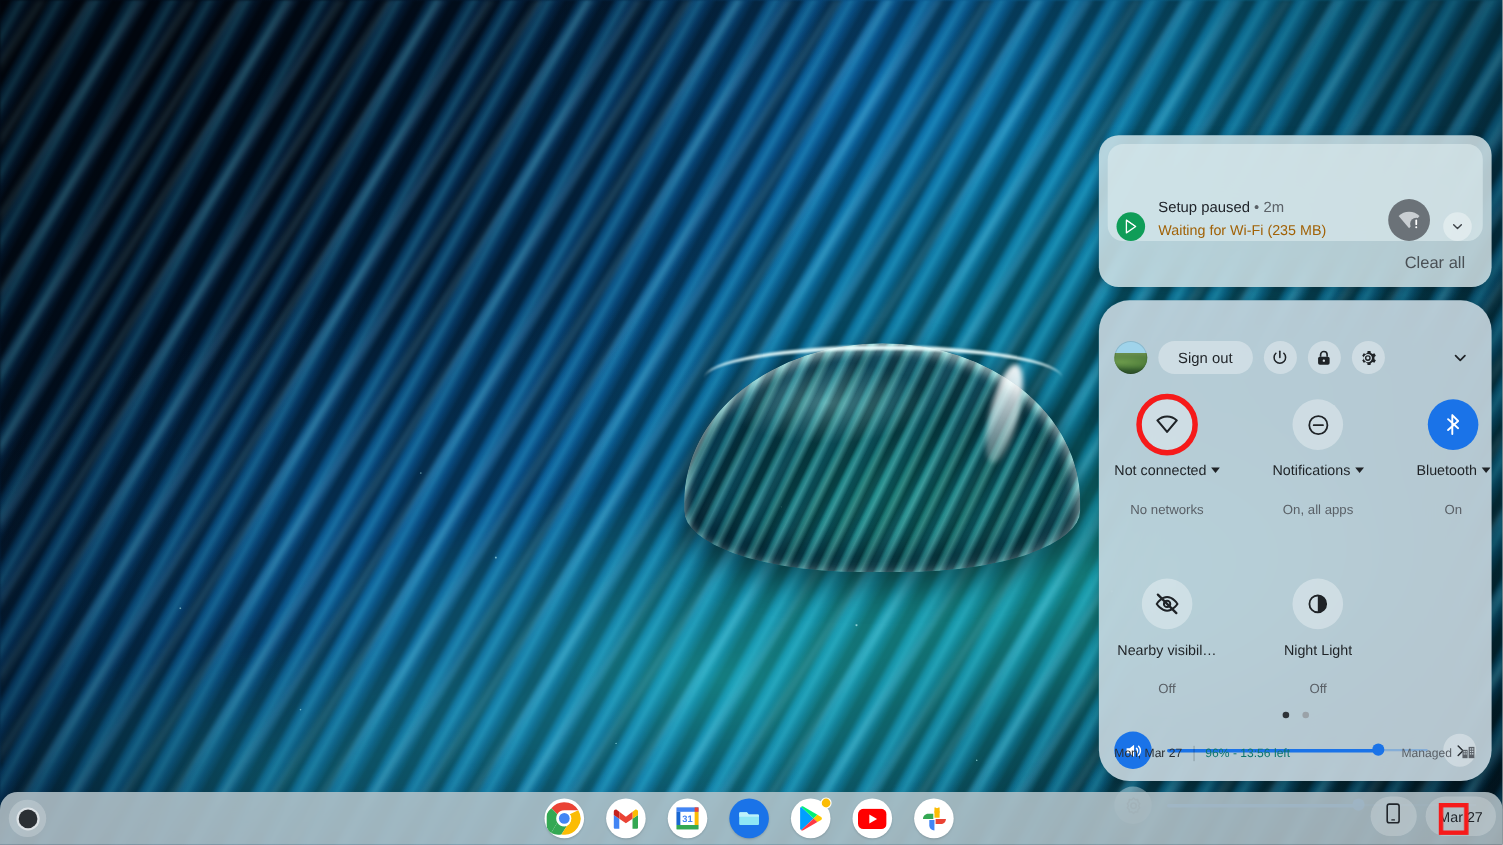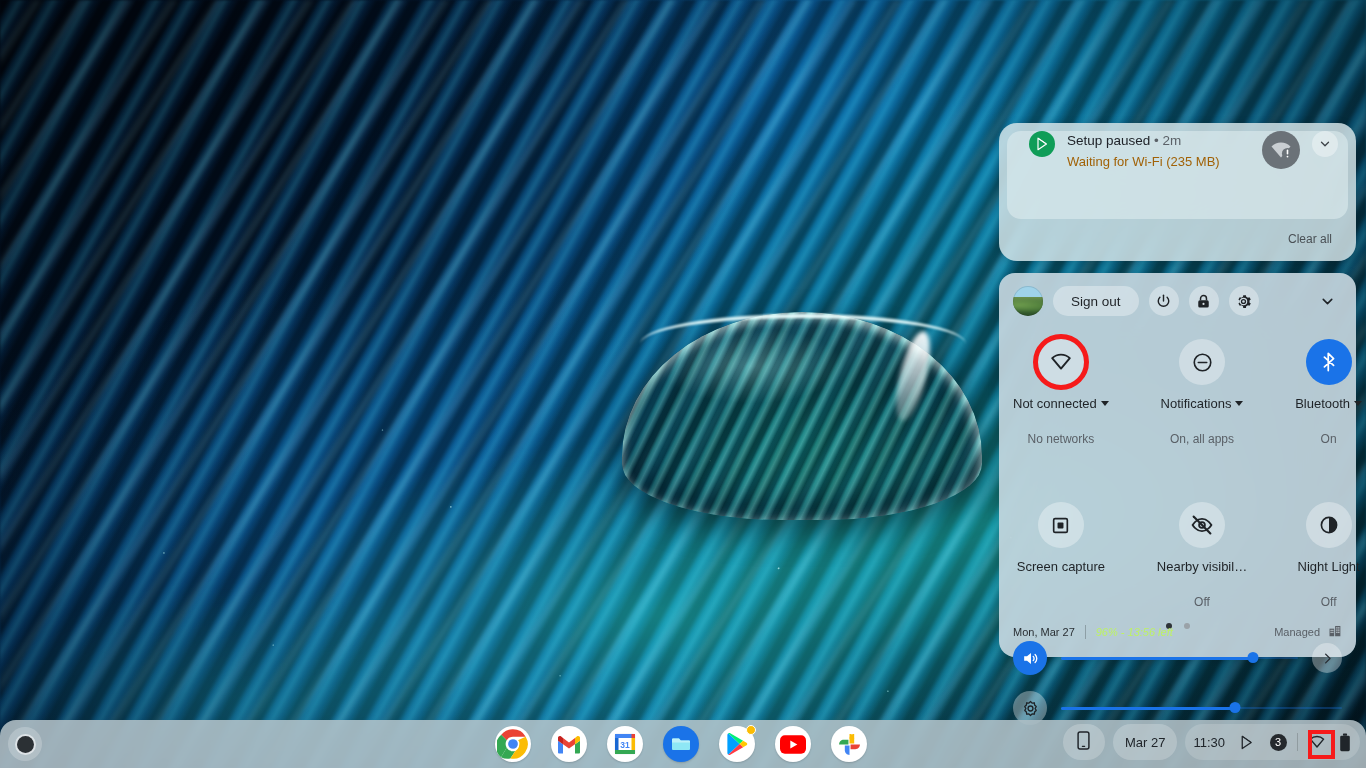--- a/index.html
+++ b/index.html
@@ -135,22 +135,22 @@
     backdrop-filter: blur(28px);
     -webkit-backdrop-filter: blur(28px);
     box-shadow: 0 2px 10px rgba(0,0,0,0.18);
     padding: 8px;
   }
   .notif-card {
     height: 88px;
     border-radius: 14px;
     background: rgba(226,238,240,0.55);
     display: flex;
-    align-items: flex-start;
-    padding: 0 10px 0 22px;
+    align-items: flex-end;
+    padding: 0 10px 0 8px;
     gap: 12px;
   }
   .notif-app-icon {
     width: 26px; height: 26px; border-radius: 50%;
     background: #0f9d58;
     display:flex; align-items:center; justify-content:center;
     flex: 0 0 auto;
   }
   .notif-text { flex: 1 1 auto; min-width: 0; }
   .notif-title {
@@ -173,35 +173,35 @@
     background: rgba(255,255,255,0.38);
     display:flex; align-items:center; justify-content:center;
     flex: 0 0 auto;
   }
   .clear-all-row {
     height: 40px;
     display: flex; align-items: center; justify-content: flex-end;
     padding-right: 8px;
   }
   .clear-all {
-    font-size: 12px; color: #4a5055;
+    font-size: 15px; color: #4a5055;
     padding: 4px 8px; border-radius: 12px;
   }
 
   
   .qs-panel {
     position: absolute;
     left: 999px; top: 273px;
-    width: 357px; height: 384px;
-    border-radius: 16px;
+    width: 357px; height: 437px;
+    border-radius: 28px;
     background: rgba(205,219,226,0.88);
     backdrop-filter: blur(30px);
     -webkit-backdrop-filter: blur(30px);
     box-shadow: 0 2px 12px rgba(0,0,0,0.20);
-    padding: 6px 14px 0 14px;
+    padding: 30px 14px 0 14px;
   }
   .qs-header {
     height: 44px;
     display: flex; align-items: center; gap: 10px;
   }
   .avatar {
     width: 30px; height: 30px; border-radius: 50%;
     background:
       linear-gradient(180deg, #9fd3ea 0%, #9fd3ea 36%, #6a8f4e 37%, #3e6b35 70%, #2c4f28 100%);
     box-shadow: inset 0 0 0 1px rgba(0,0,0,.12);
@@ -328,21 +328,21 @@
 
   .qs-footer {
     position: absolute; left: 14px; right: 14px; bottom: 14px;
     height: 22px;
     display:flex; align-items:center; gap: 10px;
     font-size: 11px; color: #2a2f34;
   }
   .qs-footer .divider {
     width: 1px; height: 14px; background: rgba(0,0,0,0.22);
   }
-  .qs-footer .battery { color: #bef264; font-style: italic; }
+  .qs-footer .battery { color: #0f766e; }
   .qs-footer .managed {
     margin-left: auto; color: #5a6067;
     display:flex; align-items:center; gap: 8px;
   }
 
   
   .shelf {
     position: absolute;
     left: 0; bottom: 0;
     width: 1366px; height: 48px;
@@ -529,29 +529,20 @@
             <path d="M11.2 2.6 L17 8.4 L7 17.4 M11.2 21.4 L11.2 2.6 M17 15.6 L7 6.6" fill="none" stroke="#ffffff" stroke-width="1.9" stroke-linecap="round" stroke-linejoin="round"></path>
           </svg>
         </div>
         <div class="tile-label">
           <span>Bluetooth</span>
           <span class="caret-tri"></span>
         </div>
         <div class="tile-sub">On</div>
       </div>
 
-      <div class="tile">
-        <div class="tile-circle">
-          <svg width="21" height="21" viewBox="0 0 24 24">
-            <rect x="4.2" y="4.2" width="15.6" height="15.6" rx="1.6" fill="none" stroke="#1f2327" stroke-width="1.9"></rect>
-            <rect x="8.6" y="8.6" width="6.8" height="6.8" rx="1" fill="#1f2327"></rect>
-          </svg>
-        </div>
-        <div class="tile-label two-line">Screen capture</div>
-      </div>
 
       <div class="tile">
         <div class="tile-circle">
           <svg width="24" height="24" viewBox="0 0 24 24">
             <path d="M2.6 12 S6.4 5.8 12 5.8 S21.4 12 21.4 12 S17.6 18.2 12 18.2 S2.6 12 2.6 12 Z" fill="none" stroke="#1f2327" stroke-width="1.8"></path>
             <circle cx="12" cy="12" r="2.9" fill="none" stroke="#1f2327" stroke-width="1.8"></circle>
             <path d="M3.6 3.6 L20.4 20.4" stroke="#1f2327" stroke-width="2.1" stroke-linecap="round"></path>
           </svg>
         </div>
         <div class="tile-label">Nearby visibil…</div>
@@ -711,42 +702,18 @@
         <span>
           <svg width="15" height="19" viewBox="0 0 20 26">
             <rect x="2.6" y="1.4" width="14.8" height="23.2" rx="2.6" fill="none" stroke="#20252a" stroke-width="2"></rect>
             <rect x="7.6" y="20.2" width="4.8" height="1.6" rx="0.8" fill="#20252a"></rect>
           </svg>
         </span>
       </div>
       <div class="status-pill">
         <span class="status-text">Mar 27</span>
       </div>
-      <div class="status-pill dense">
-        <span class="status-text" style="padding:0 2px;">11:30</span>
-        <span class="tray-item">
-          <svg width="17" height="17" viewBox="0 0 24 24">
-            <path d="M6 3.2 L18.6 11.9 L6 20.6 Z" fill="none" stroke="#20252a" stroke-width="1.8" stroke-linejoin="round"></path>
-            <path d="M6 3.2 L18.6 11.9" stroke="#20252a" stroke-width="1.1"></path>
-          </svg>
-        </span>
-        <span class="tray-item">
-          <span class="badge-circle">3</span>
-        </span>
-        <span class="tray-sep"></span>
-        <span class="tray-item">
-          <svg width="18" height="18" viewBox="0 0 24 24">
-            <path d="M12 18.6 L3.2 8.2 A12.6 12.6 0 0 1 20.8 8.2 Z" fill="none" stroke="#20252a" stroke-width="1.9" stroke-linejoin="round"></path>
-          </svg>
-        </span>
-        <span class="tray-item" style="width:18px;">
-          <svg width="12" height="19" viewBox="0 0 14 22">
-            <rect x="4.6" y="0.6" width="4.8" height="2.4" rx="0.8" fill="#20252a"></rect>
-            <rect x="1.4" y="3" width="11.2" height="18.2" rx="1.6" fill="#20252a"></rect>
-          </svg>
-        </span>
-      </div>
     </div>
   </div>
 
   <div class="annot-rect"></div>
 
 </div>
 
 </body></html>

